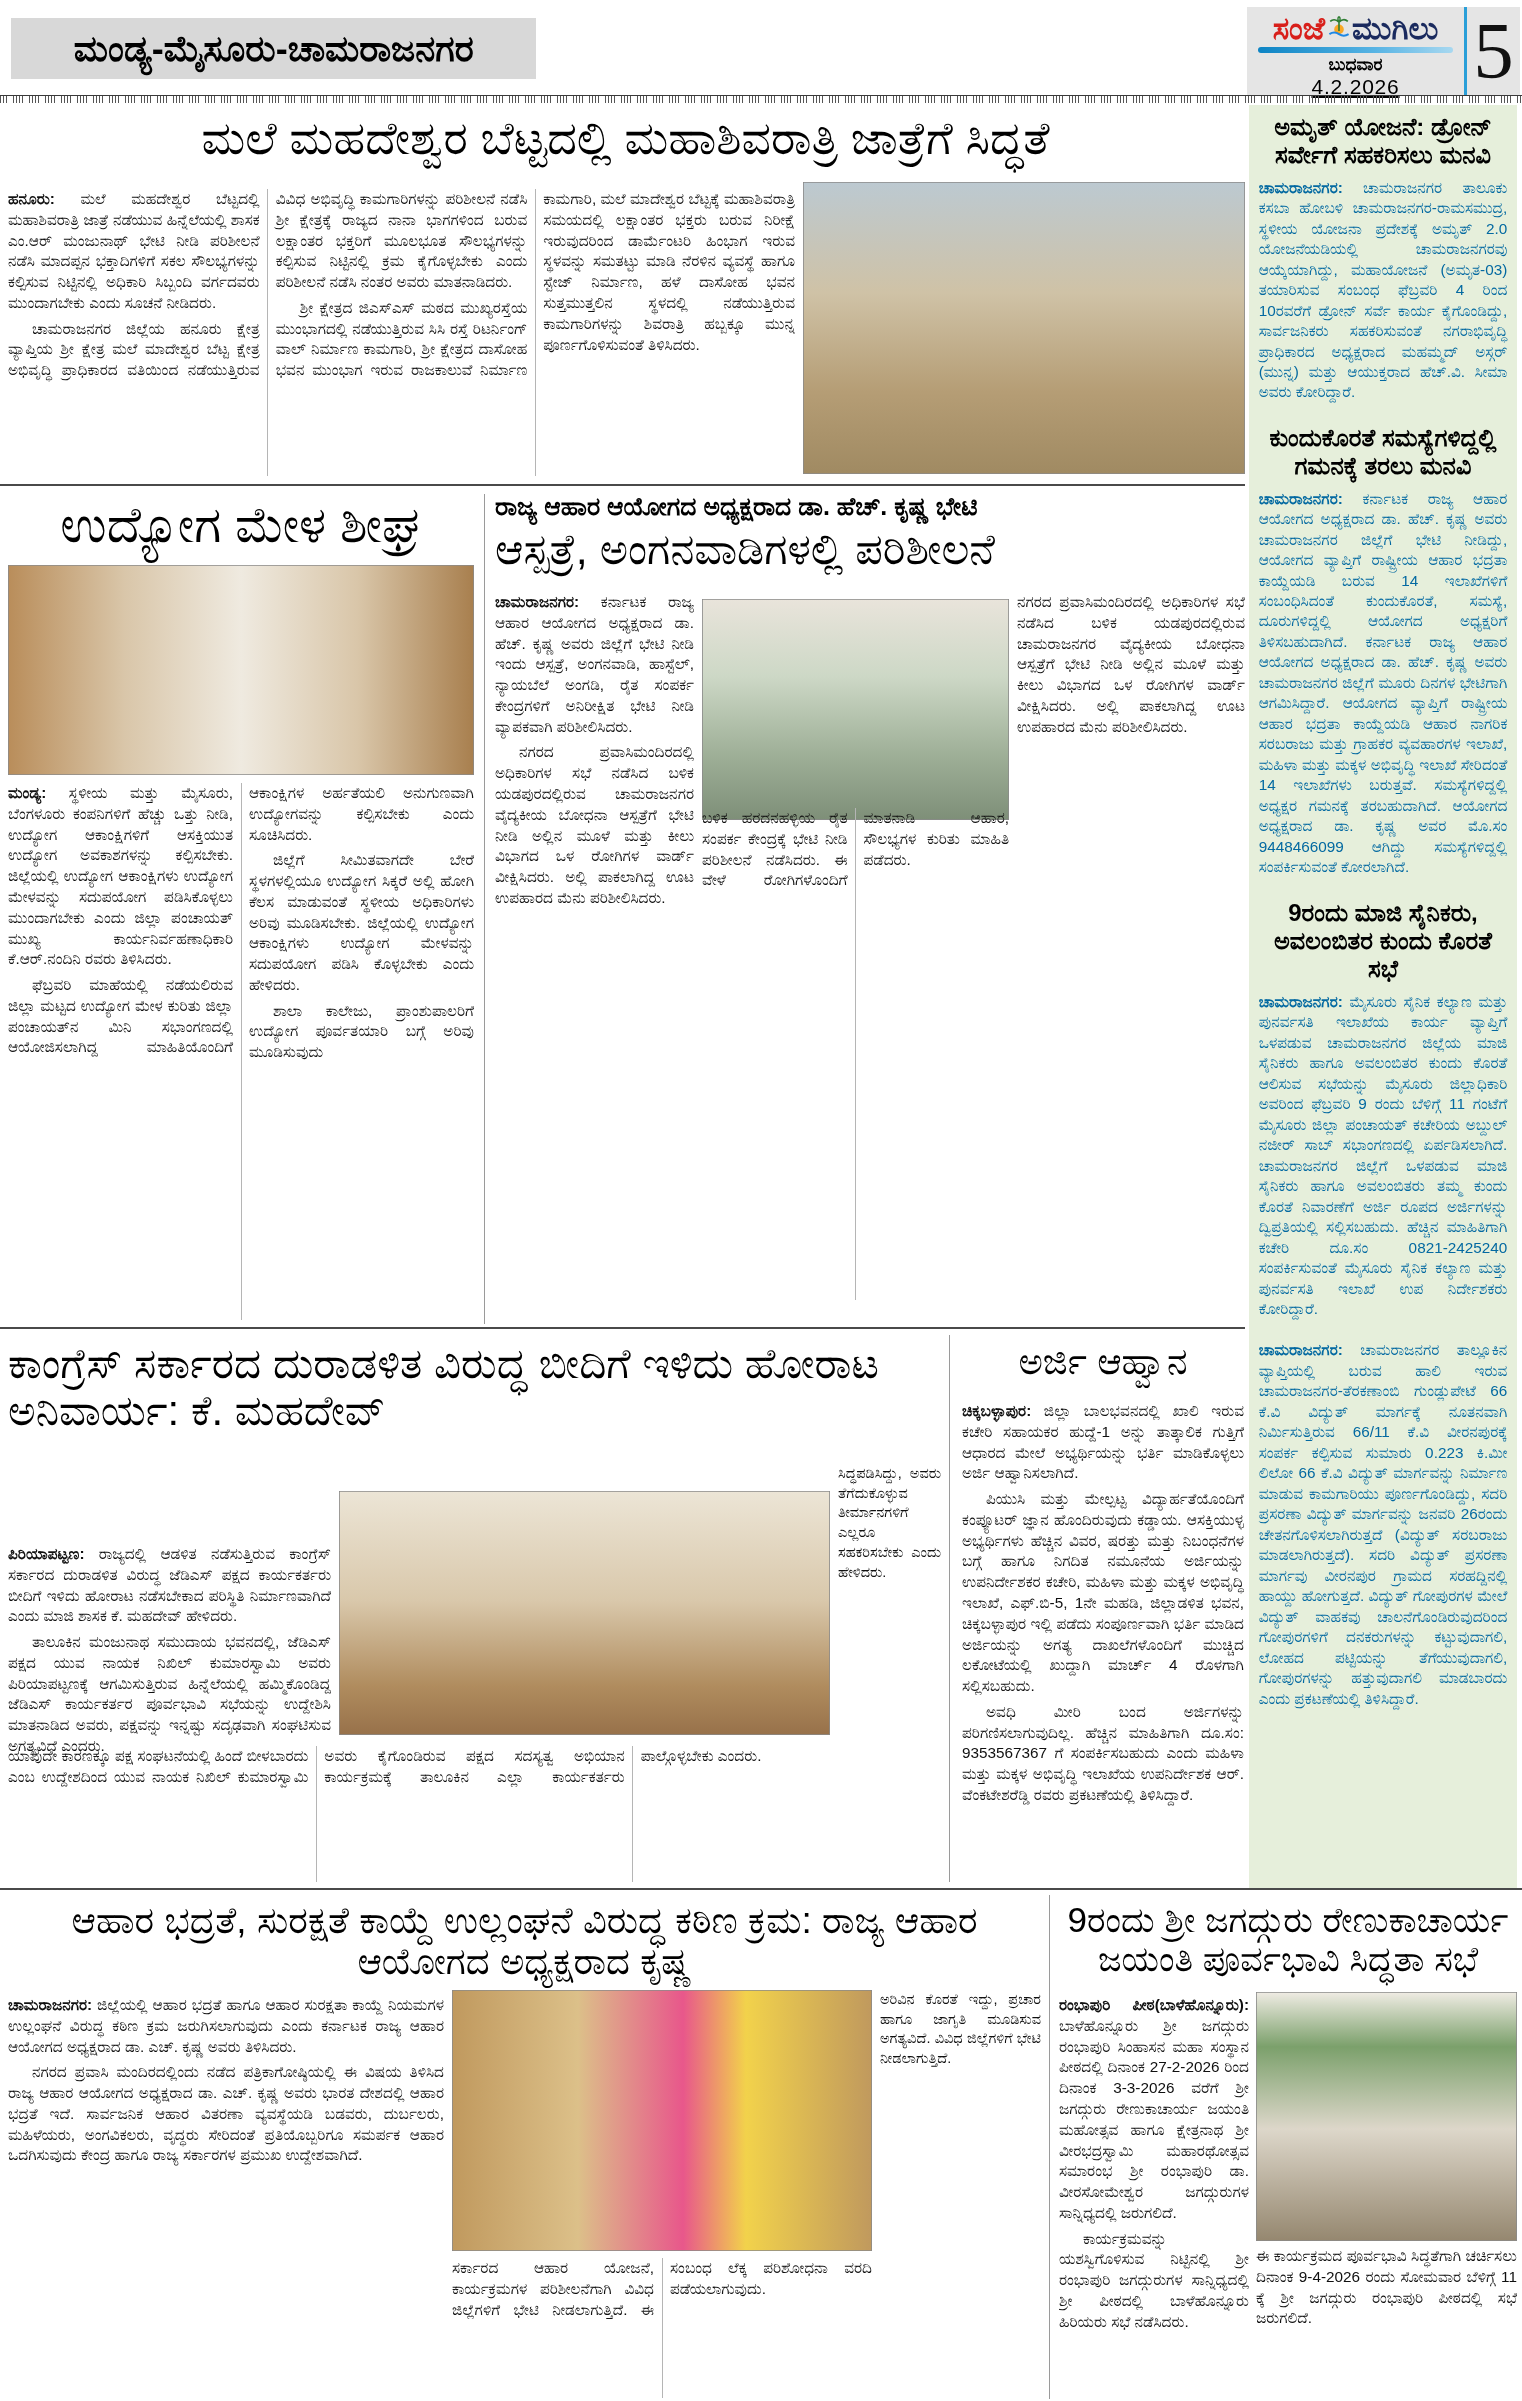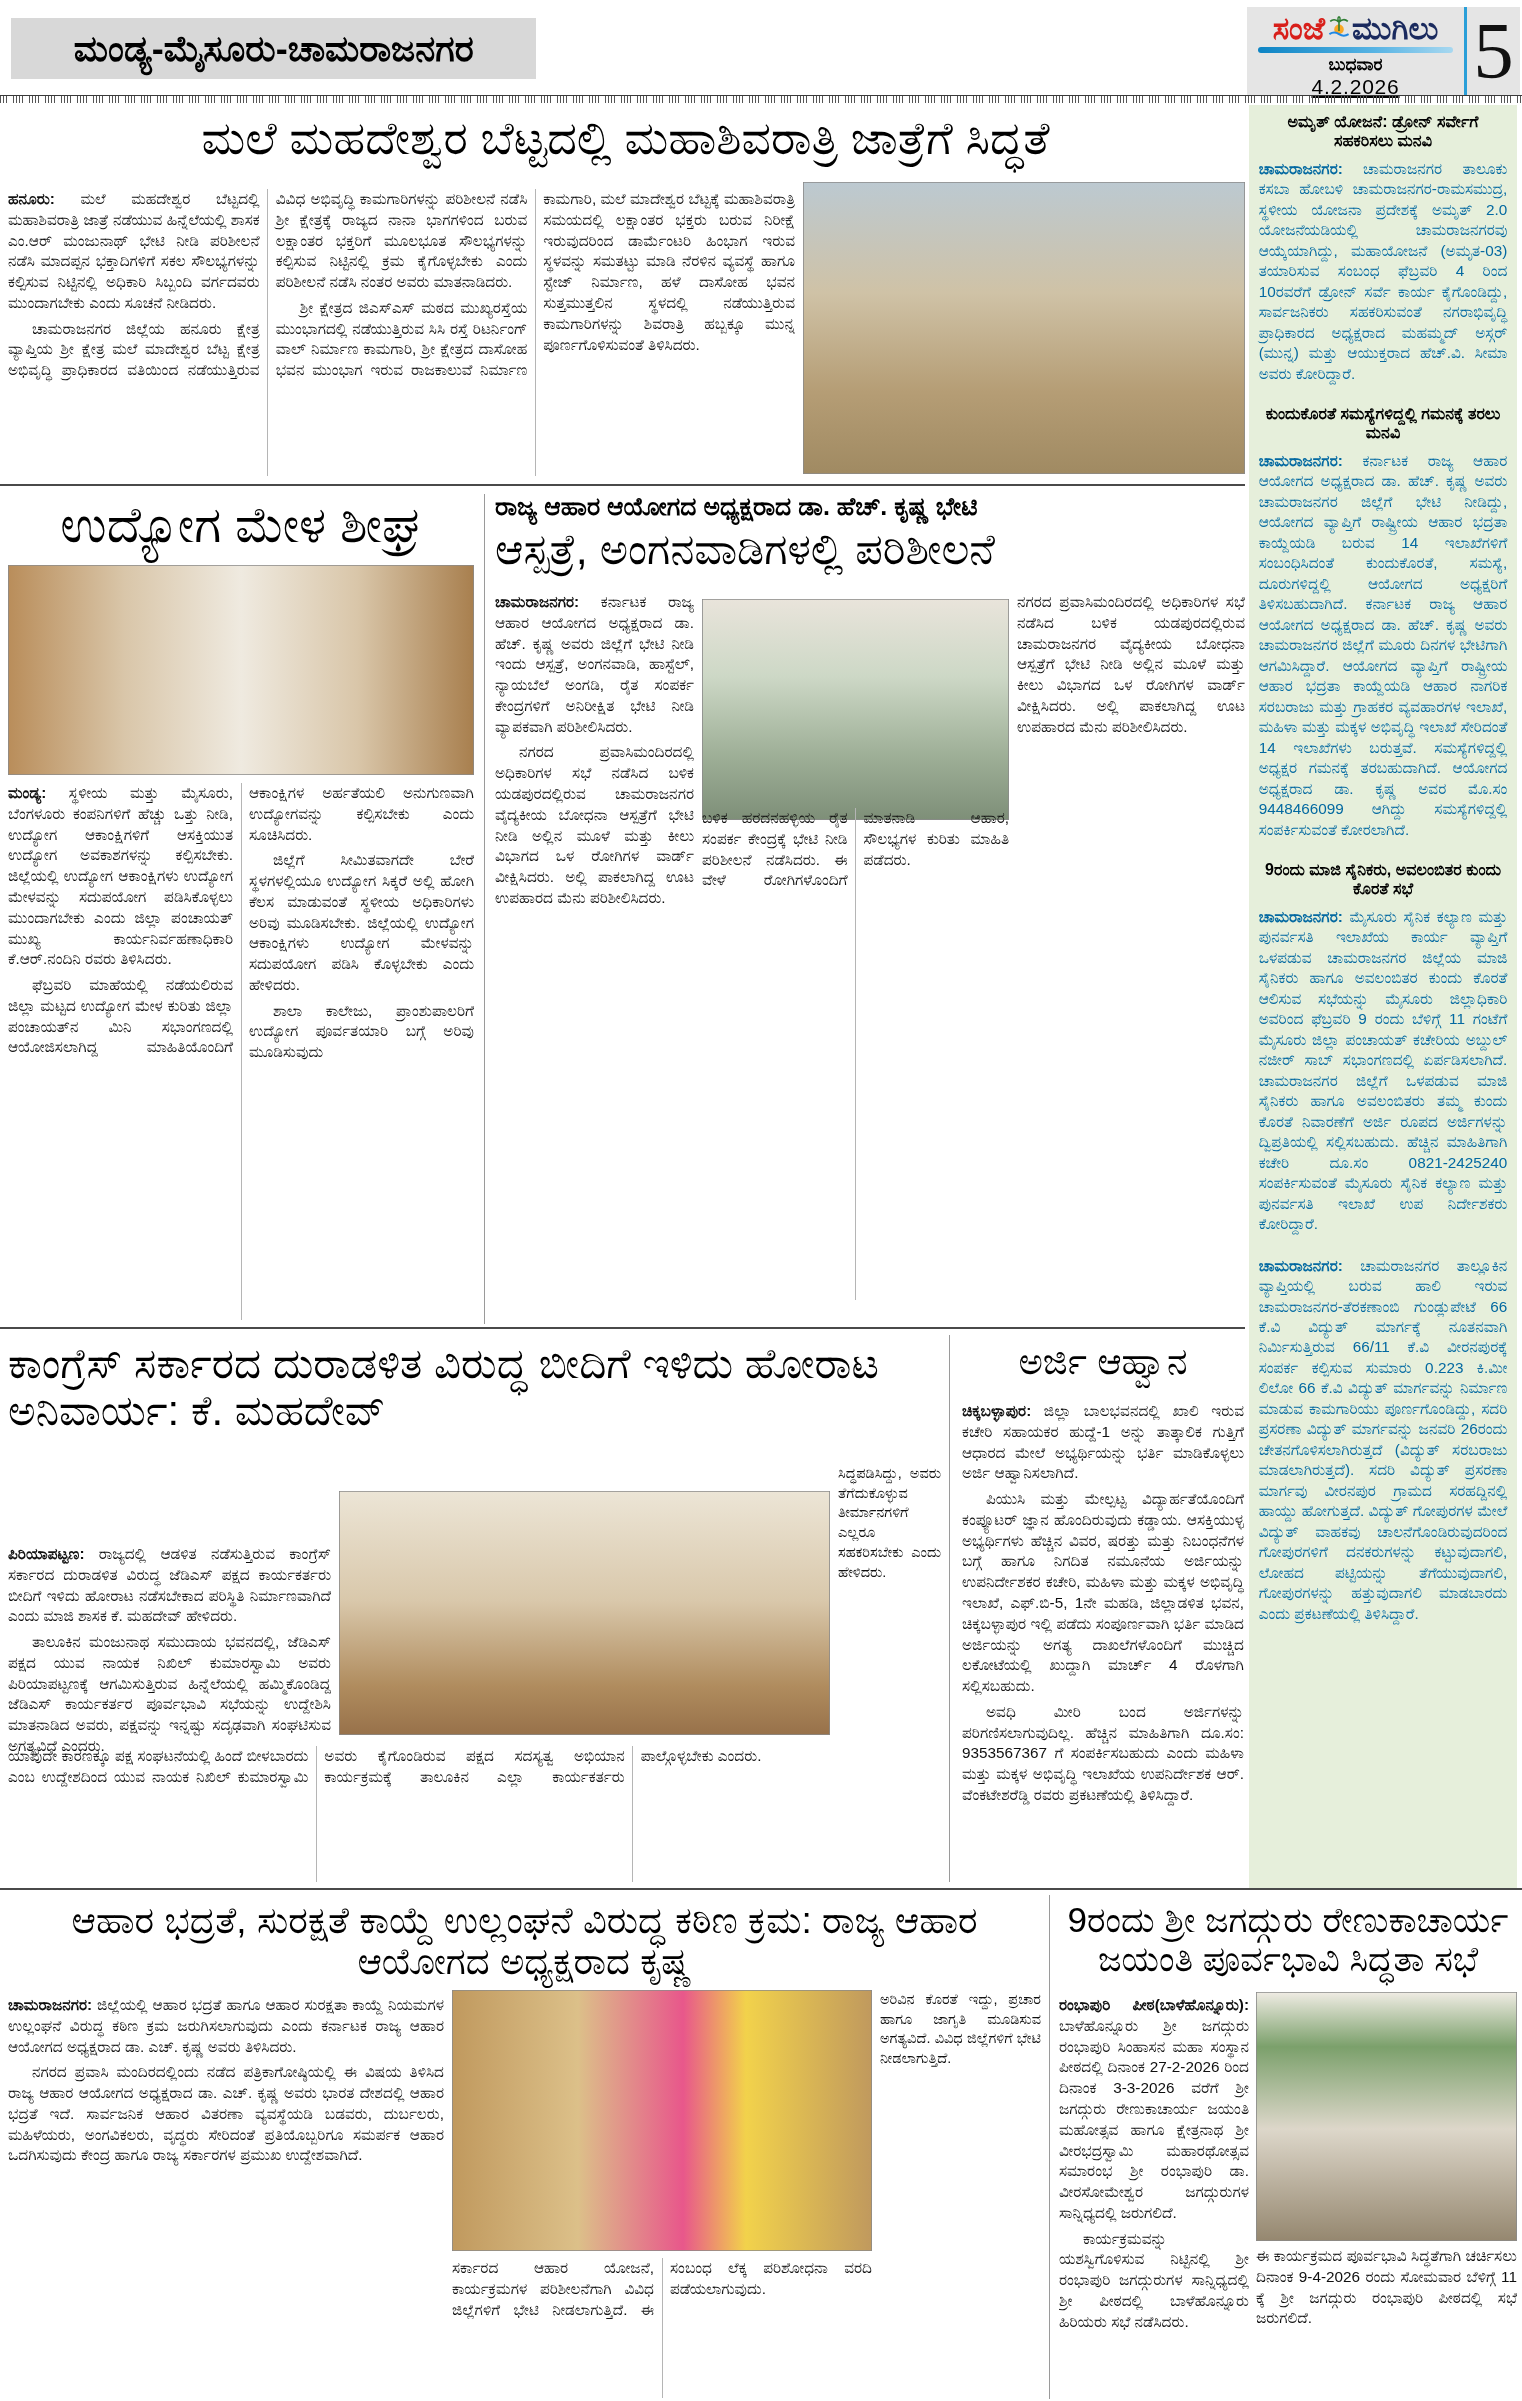--- a/index.html
+++ b/index.html
@@ -42,21 +42,21 @@
   .photo-b{background:linear-gradient(90deg,#b98d5a 0%,#d9c6a9 25%,#efeae0 50%,#d9c6a9 75%,#a87f4e 100%);}
   .photo-c{background:linear-gradient(180deg,#e9e4db 0%,#cdd8c6 35%,#9fb098 70%,#7e8f78 100%);}
   .photo-d{background:linear-gradient(180deg,#ece5d6 0%,#d9c8ab 45%,#b08c5e 80%,#97714a 100%);}
   .photo-e{background:linear-gradient(90deg,#c0995e 0%,#dcc089 30%,#e8578b 55%,#f2d24b 70%,#c0995e 100%);}
   .photo-f{background:linear-gradient(180deg,#f0ece4 0%,#7ba06b 22%,#ddd7ca 55%,#95876f 100%);}
 
   
   .rail{left:1249px;top:105px;width:268px;height:1783px;background:#e6efdb;overflow:hidden;
     padding:8px 9.7px;box-sizing:border-box;}
   .rail-article{margin-bottom:21px;}
-  .rail-headline{font-size:16px;font-weight:800;line-height:1.18;text-align:center;color:#000;margin:0 0 8px 0;}
+  .rail-headline{font-size:24px;font-weight:800;line-height:1.18;text-align:center;color:#000;margin:0 0 8px 0;}
   .rail-body{font-size:15.3px;line-height:1.34;text-align:justify;color:#0369a1;}
 
   .c-hl-1{font-size:46px;text-align:center;}
   .c-hl-2{font-size:50px;text-align:center;}
   .c-hl-3{font-size:43px;}
   .c-hl-4{font-size:42px;}
   .c-hl-5{font-size:37px;text-align:center;}
   .c-hl-6{font-size:37px;text-align:center;}
   .c-hl-7{font-size:35px;text-align:center;}
   .small-col{font-size:14.5px;}

